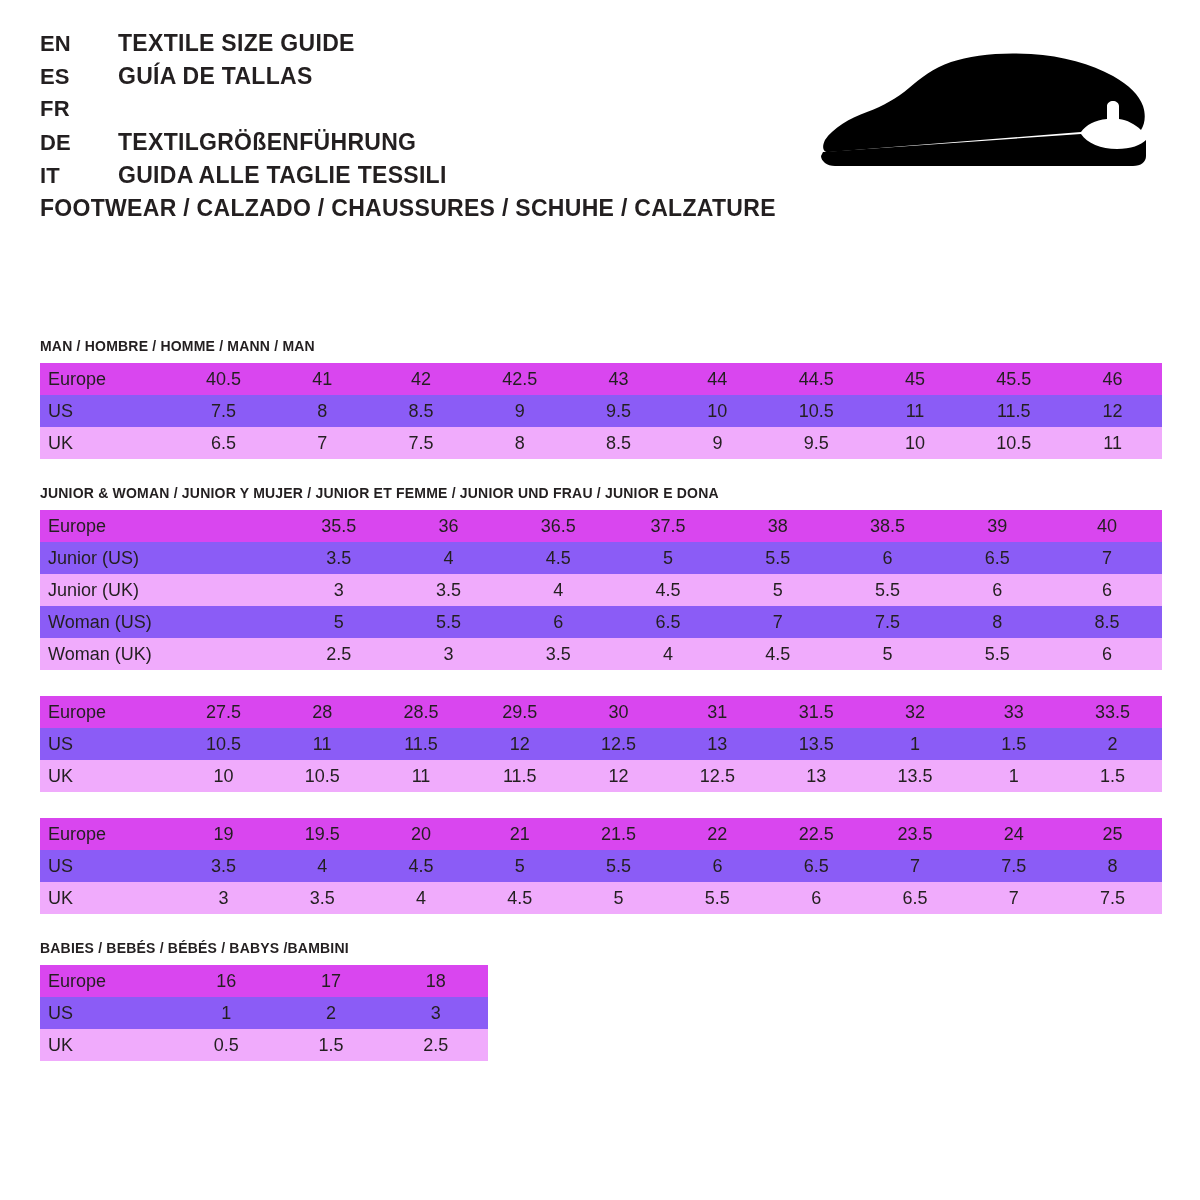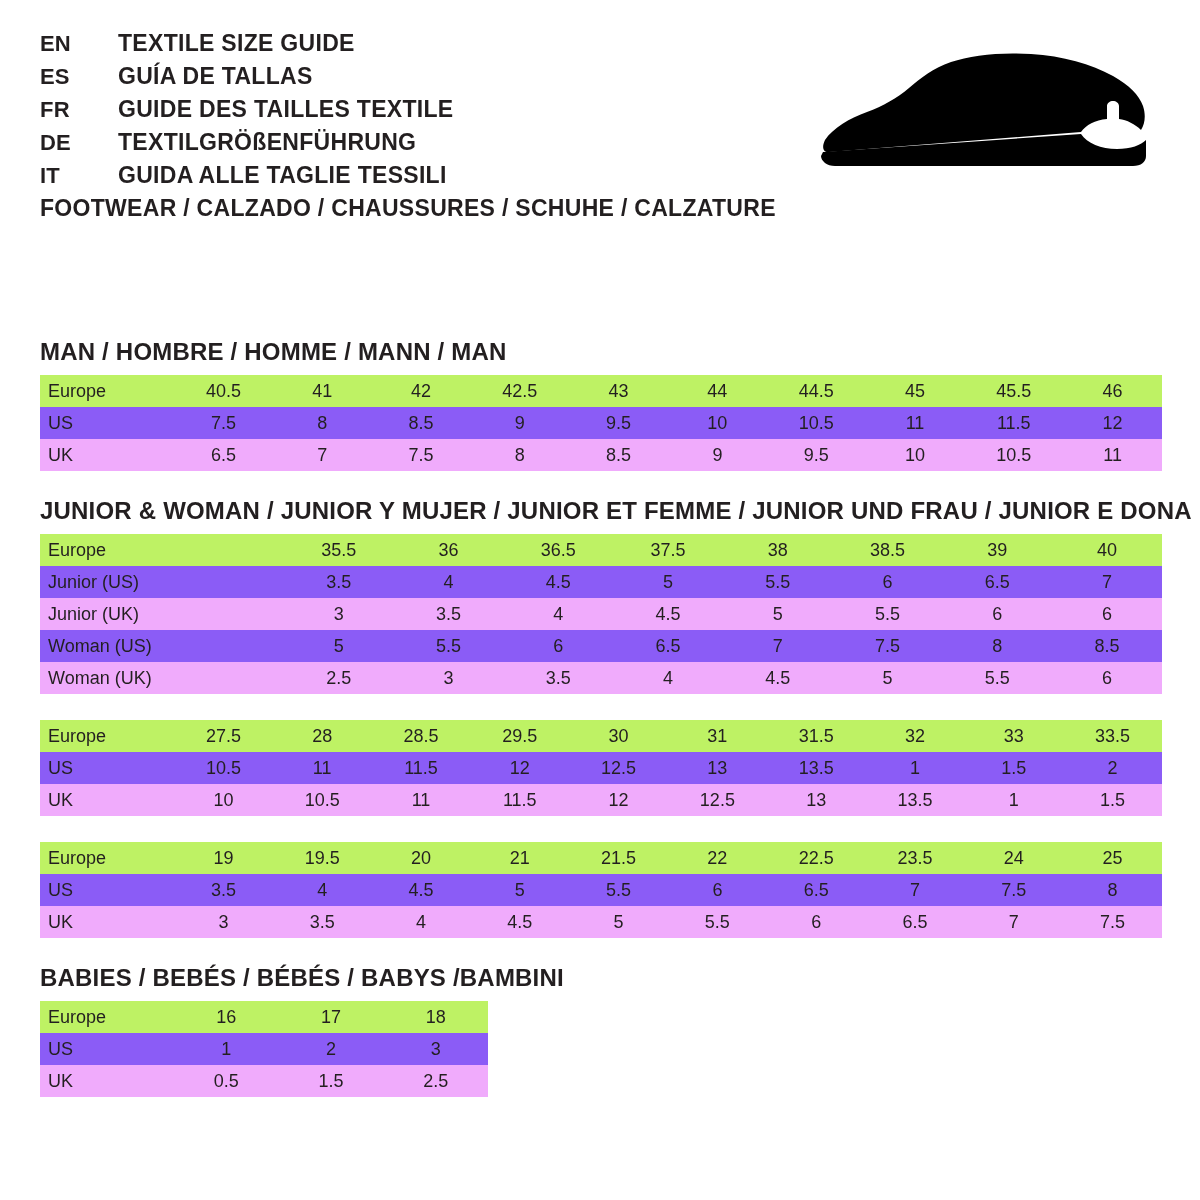--- a/index.html
+++ b/index.html
@@ -69,21 +69,21 @@
   .tables {
     position: absolute;
     left: 40px;
     top: 338px;
     width: 1122px;
   }
   .section {
     margin-bottom: 26px;
   }
   .section-title {
-    font-size: 24px;
+    font-size: 14px;
     font-weight: bold;
     letter-spacing: 0.2px;
     margin-bottom: 9px;
     white-space: nowrap;
   }
   table.size-table {
     border-collapse: collapse;
     table-layout: fixed;
     font-size: 18px;
   }
@@ -95,21 +95,21 @@
     padding: 0;
     text-align: center;
     vertical-align: middle;
   }
   table.size-table td.rowlabel {
     text-align: left;
     padding-left: 8px;
     width: 126px;
   }
   tr.head td {
-    background: #bef264;
+    background: #d946ef;
     font-weight: normal;
   }
   tr.zebra-light td { background: #f0abfc; }
   tr.zebra-white td { background: #8b5cf6; }
 </style>
 </head>
 <body>
 
 <div class="page">
 
@@ -118,21 +118,20 @@
       <li class="lang-row">
         <span class="lang-code">EN</span>
         <span class="lang-text">TEXTILE SIZE GUIDE</span>
       </li>
       <li class="lang-row">
         <span class="lang-code">ES</span>
         <span class="lang-text">GUÍA DE TALLAS</span>
       </li>
       <li class="lang-row">
         <span class="lang-code">FR</span>
-        <span class="lang-text">GUIDE DES TAILLES TEXTILE</span>
       </li>
       <li class="lang-row">
         <span class="lang-code">DE</span>
         <span class="lang-text">TEXTILGRÖßENFÜHRUNG</span>
       </li>
       <li class="lang-row">
         <span class="lang-code">IT</span>
         <span class="lang-text">GUIDA ALLE TAGLIE TESSILI</span>
       </li>
     </ul>

